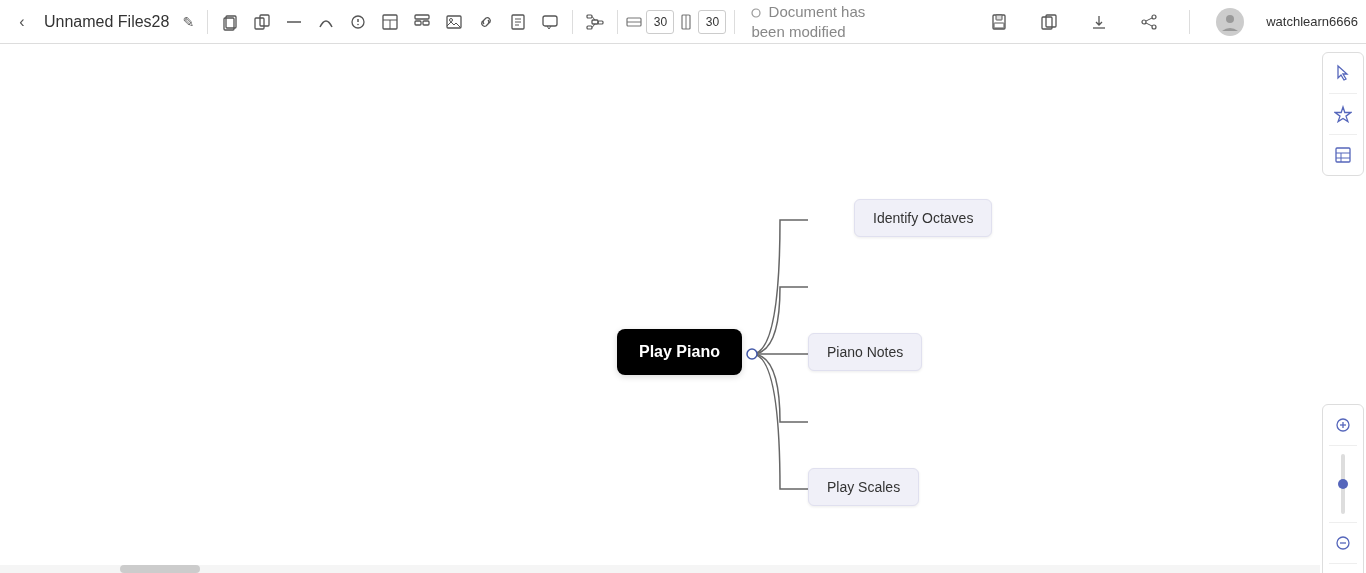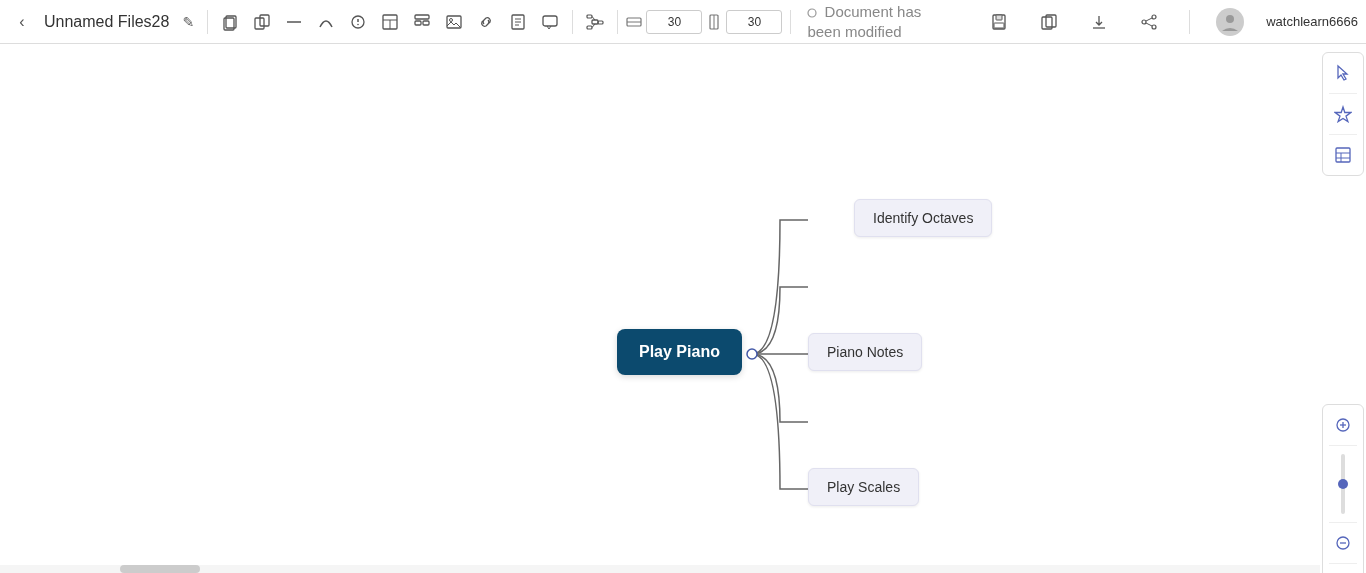--- a/index.html
+++ b/index.html
@@ -31,21 +31,21 @@
     }
     .tb-sep {
       width: 1px; height: 24px; background: #ddd; margin: 0 4px;
     }
     .tb-icon {
       width: 28px; height: 28px; display: flex; align-items: center;
       justify-content: center; cursor: pointer; color: #555; font-size: 16px;
       border-radius: 3px;
     }
     .tb-num-input {
-      width: 56px; height: 24px; border: 1px solid #ccc; border-radius: 3px;
+      width: 28px; height: 24px; border: 1px solid #ccc; border-radius: 3px;
       text-align: center; font-size: 12px; color: #333;
     }
     .tb-status {
       font-size: 15px; color: #888; margin: 0 8px; line-height: 1.3;
     }
     .tb-right {
       margin-left: auto; display: flex; align-items: center; gap: 22px;
     }
     .tb-user-avatar {
       width: 28px; height: 28px; border-radius: 50%; background: #ccc;
@@ -67,21 +67,21 @@
     #mindmap-svg {
       position: absolute;
       top: 0; left: 0;
       width: 100%; height: 100%;
       pointer-events: none;
     }
 
     
     .node-central {
       position: absolute;
-      background: #0c4a6e;
+      background: #000000;
       color: #fff;
       border-radius: 8px;
       padding: 14px 22px;
       font-size: 16px;
       font-weight: 600;
       cursor: pointer;
       white-space: nowrap;
       box-shadow: 0 2px 6px rgba(0,0,0,0.15);
     }
     .node-branch {

